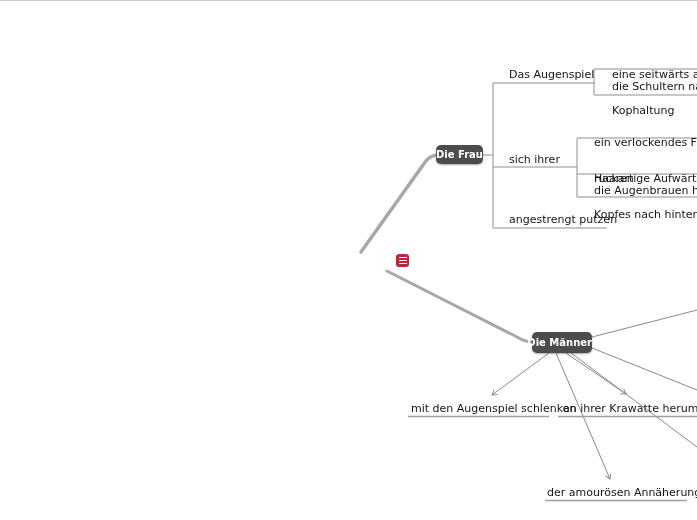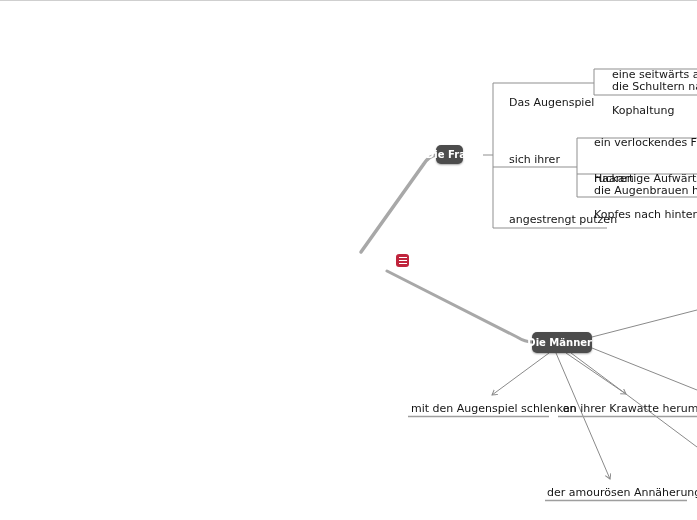--- a/index.html
+++ b/index.html
@@ -76,28 +76,28 @@
       <path d="M 545 499.5 H 687"></path>
     </g>
   </svg>
 
   <div class="root-icon">
       <i></i>
       <i></i>
       <i></i>
     </div>
 
-  <div class="branch-box" style="left:436px;top:144px;width:27px;height:19px;">
+  <div class="branch-box" style="left:436px;top:144px;width:47px;height:19px;">
     <span>Die Frau</span>
   </div>
   <div class="branch-box" style="left:532px;top:331px;width:60px;height:21px;justify-content:flex-end;">
     <span>Die Männer</span>
   </div>
 
-  <div class="node-label" style="left:509px;top:68px;margin-top:28px;">Das Augenspiel</div>
+  <div class="node-label" style="left:509px;top:68px;">Das Augenspiel</div>
 
   <div class="node-label two-line" style="left:612px;top:44px;">
     <span>eine seitwärts abg</span>
     <span>Kophaltung</span>
   </div>
   <div class="node-label" style="left:612px;top:80px;">die Schultern nach</div>
 
   <div class="node-label" style="left:509px;top:153px;">sich ihrer</div>
 
   <div class="node-label two-line" style="left:594px;top:112px;">

